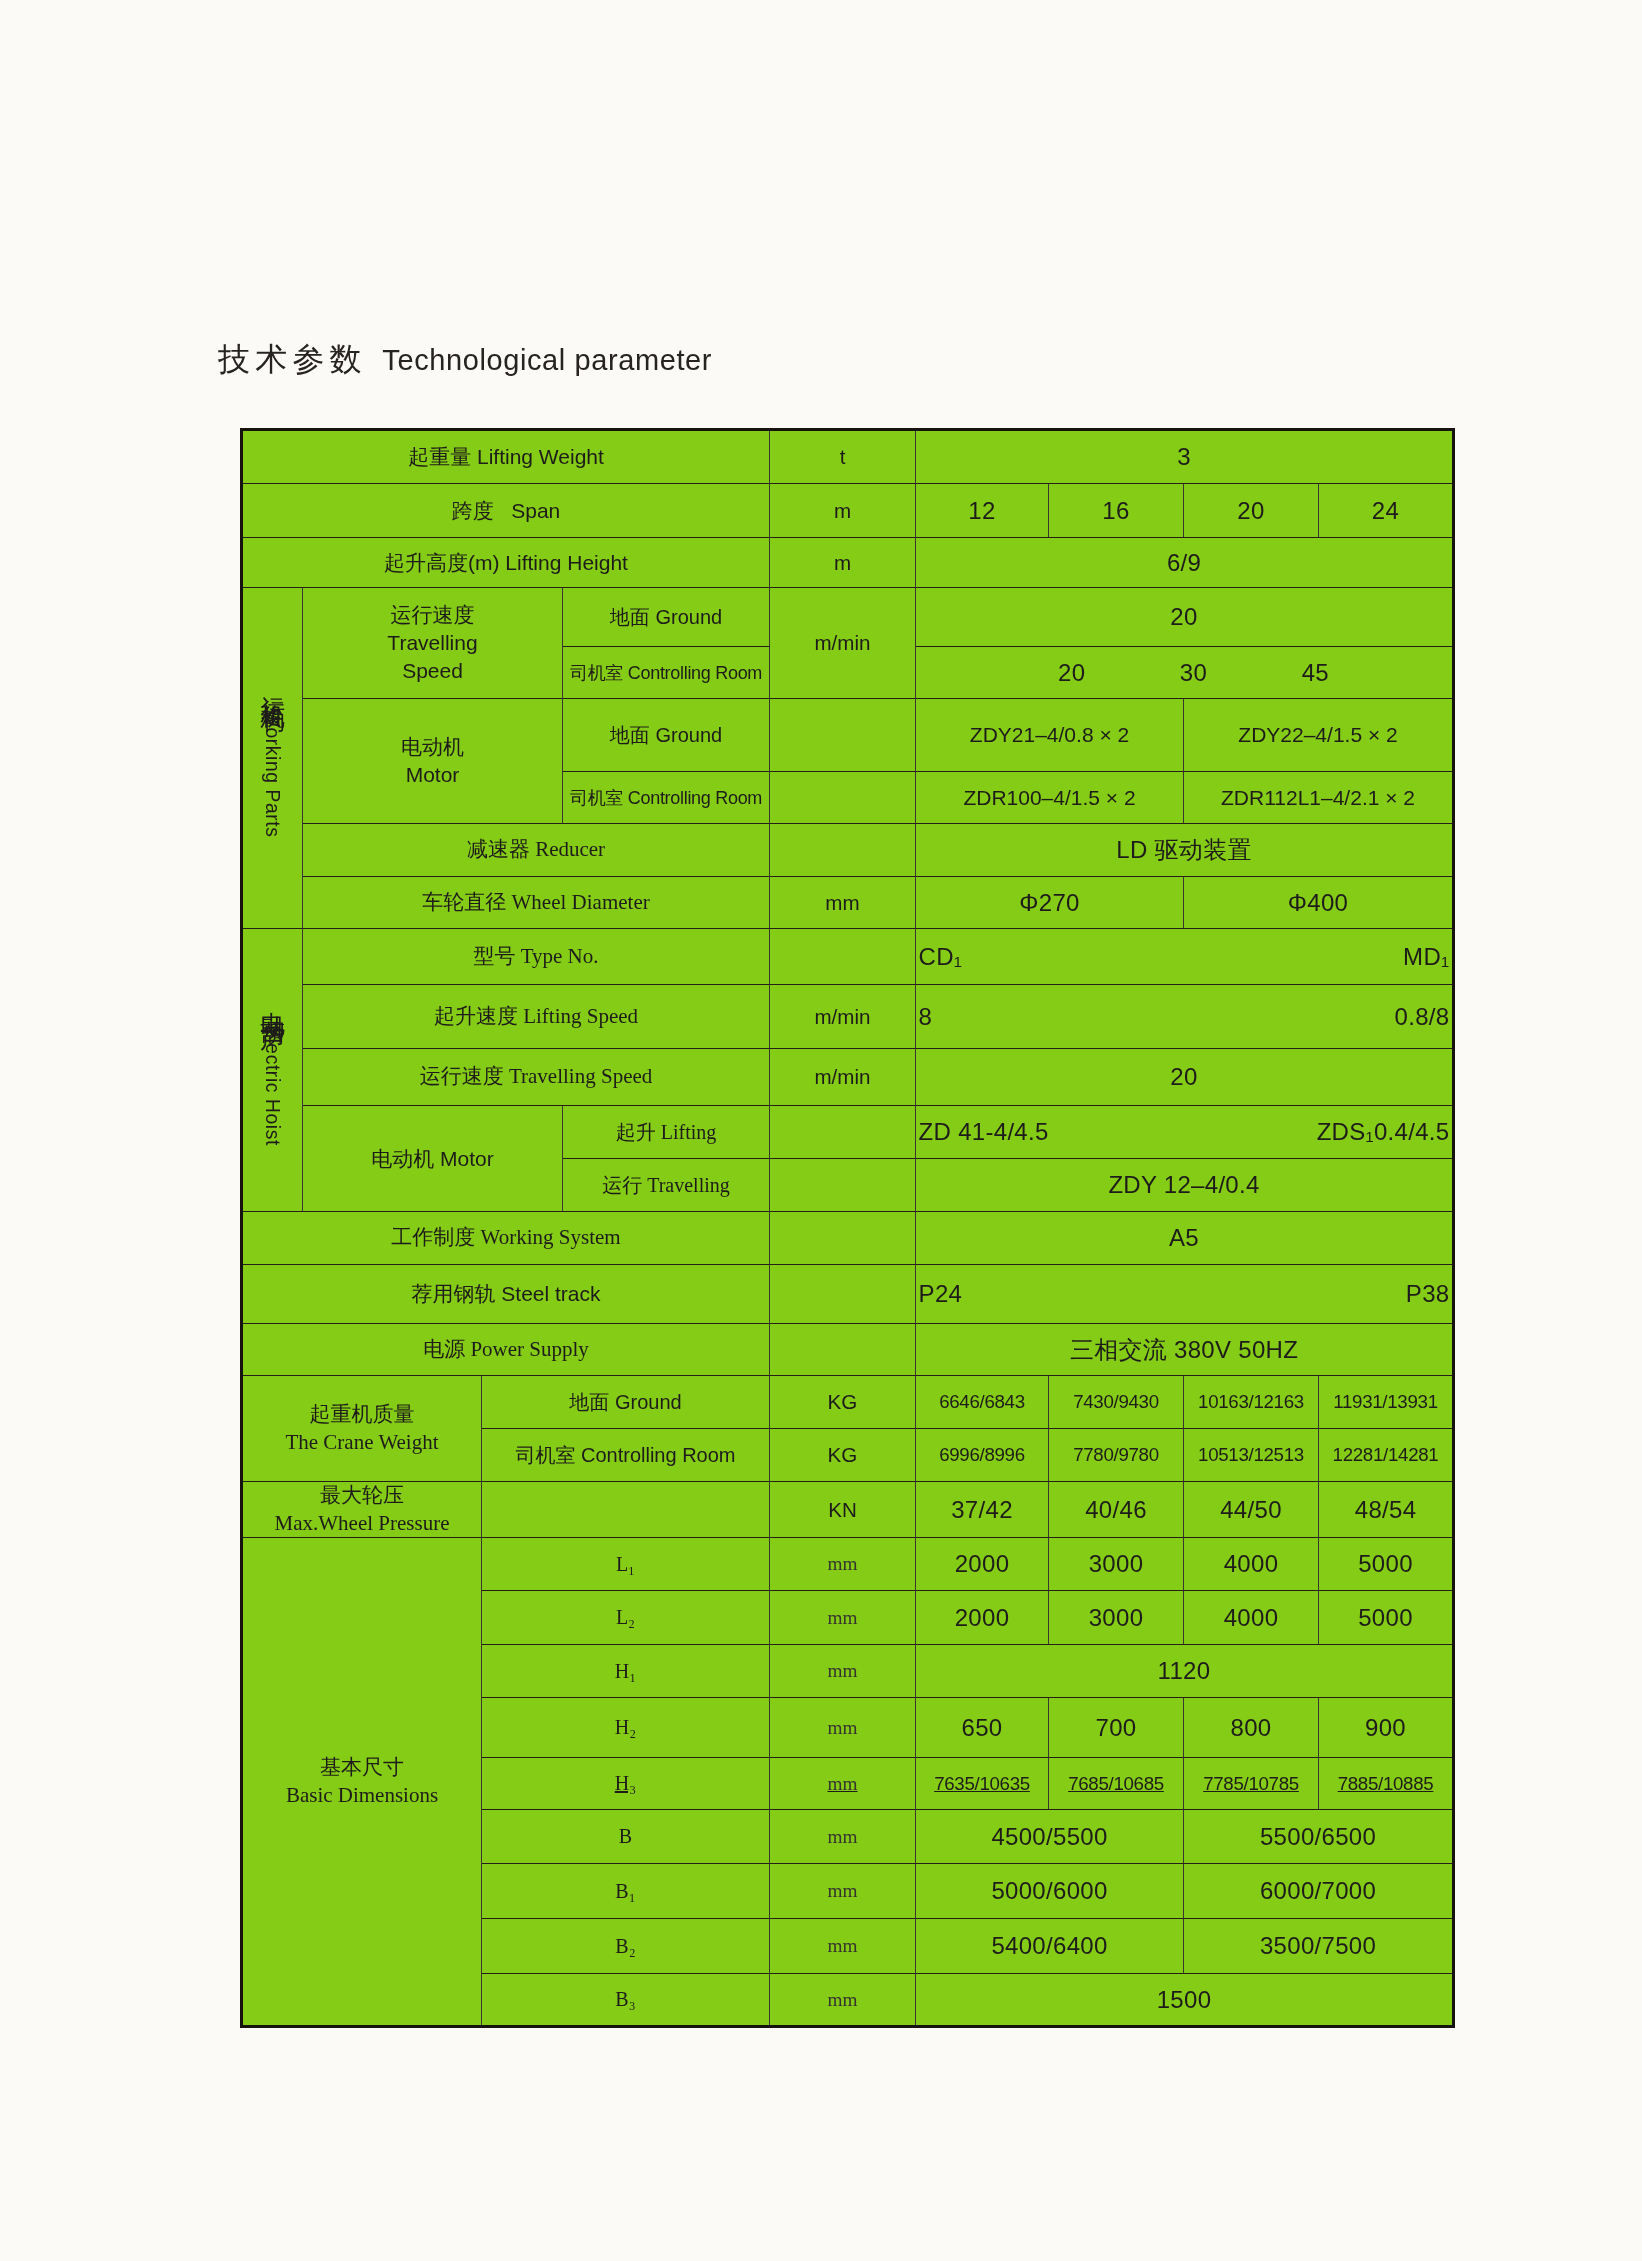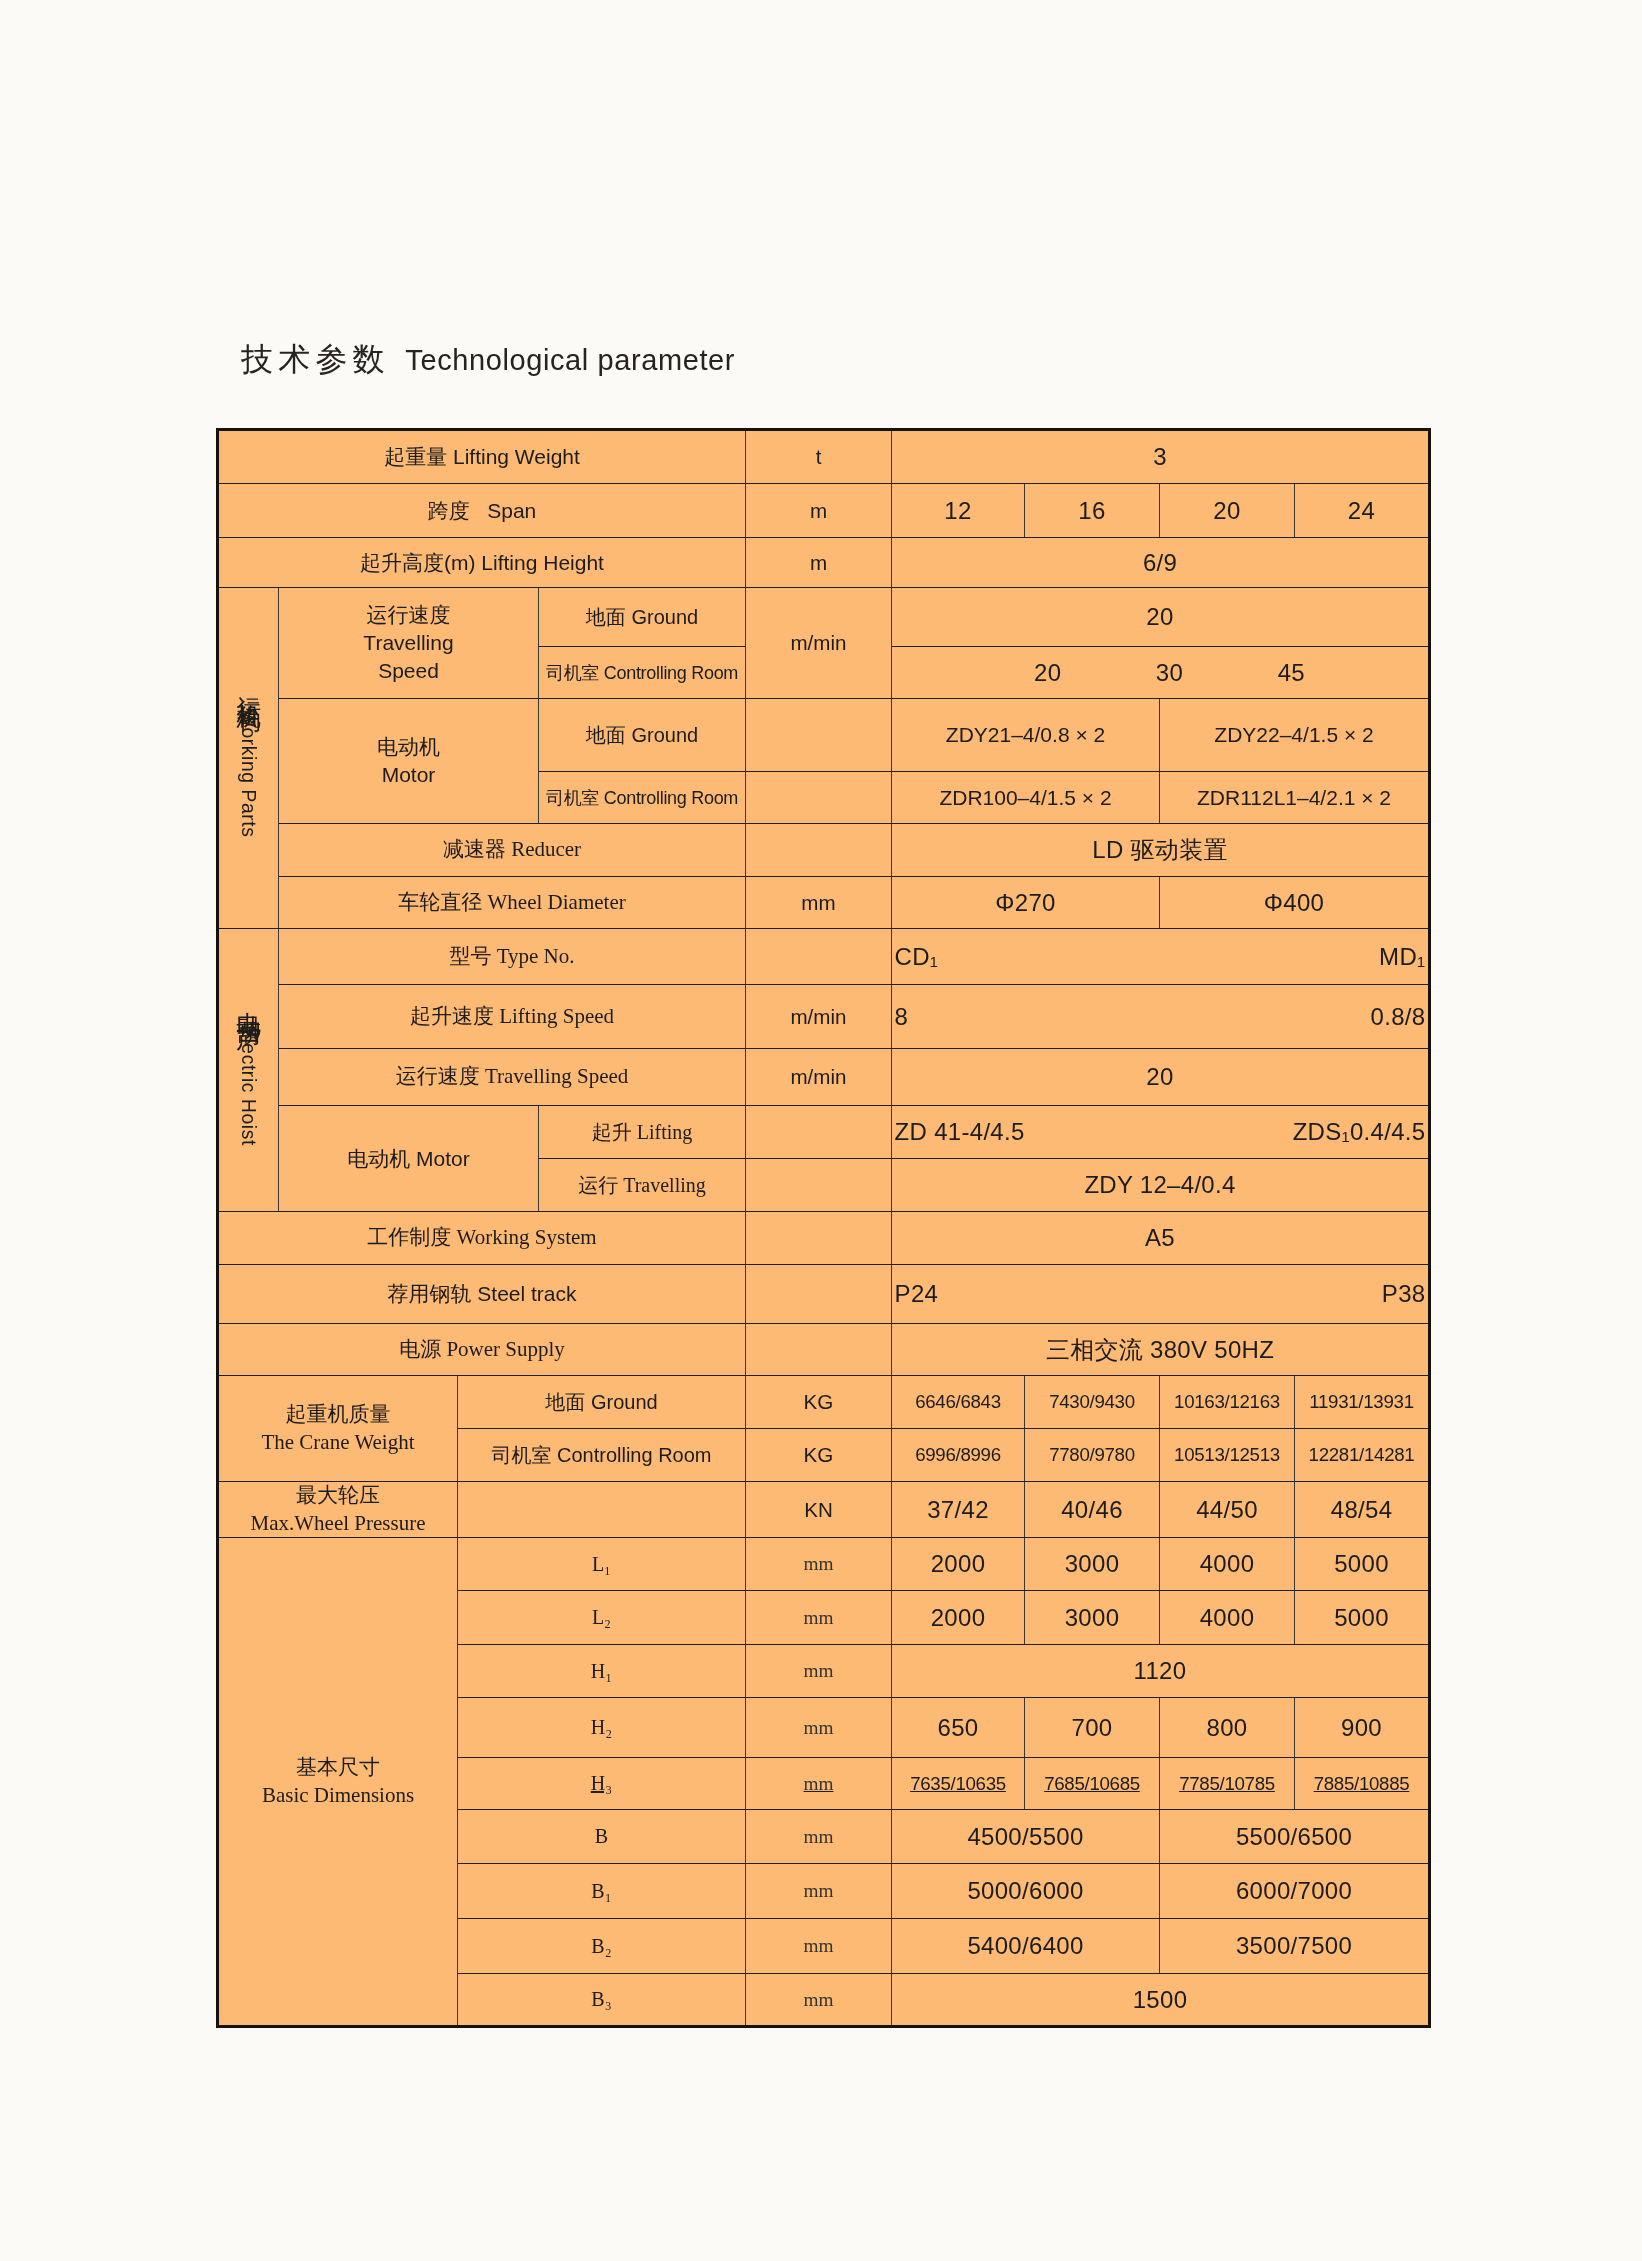--- a/index.html
+++ b/index.html
@@ -4,28 +4,28 @@
 <style>
   html,body{margin:0;padding:0;}
   body{
     width:1643px;height:2261px;position:relative;
     background:#fbfaf7;color:#1e1c1a;
     font-family:"Liberation Sans","DejaVu Sans",sans-serif;
   }
   *{box-sizing:border-box;}
   .page{position:absolute;inset:0;overflow:hidden;}
 
-  .title{position:absolute;left:218px;top:338px;white-space:nowrap;color:#262321;margin-left:23px;}
+  .title{position:absolute;left:218px;top:338px;white-space:nowrap;color:#262321;}
   .title-zh{font-size:32px;letter-spacing:5.2px;margin-right:15.5px;}
   .title-en{font-size:29px;letter-spacing:0.6px;}
 
   #ptable{
-    position:absolute;left:216px;top:428px;width:1212px;
+    position:absolute;left:240px;top:428px;width:1212px;
     border-collapse:collapse;table-layout:fixed;
-    border:3.9px solid #16120e;background:#fdba74;
+    border:3.9px solid #16120e;background:#84cc16;
   }
   #ptable td{
     border-left:1.3px solid #3a3632;border-right:1.3px solid #3a3632;
     border-top:1.9px solid #251f1a;border-bottom:1.9px solid #251f1a;
     text-align:center;vertical-align:middle;padding:0 2.6px;overflow:hidden;
   }
   .sf{font-family:"Liberation Serif","DejaVu Serif",serif;}
   .lbl{font-size:21px;white-space:pre-wrap;line-height:1.32;}
   .sub{font-size:20px;}
   .sub-sm{font-size:18px;letter-spacing:-0.3px;}

